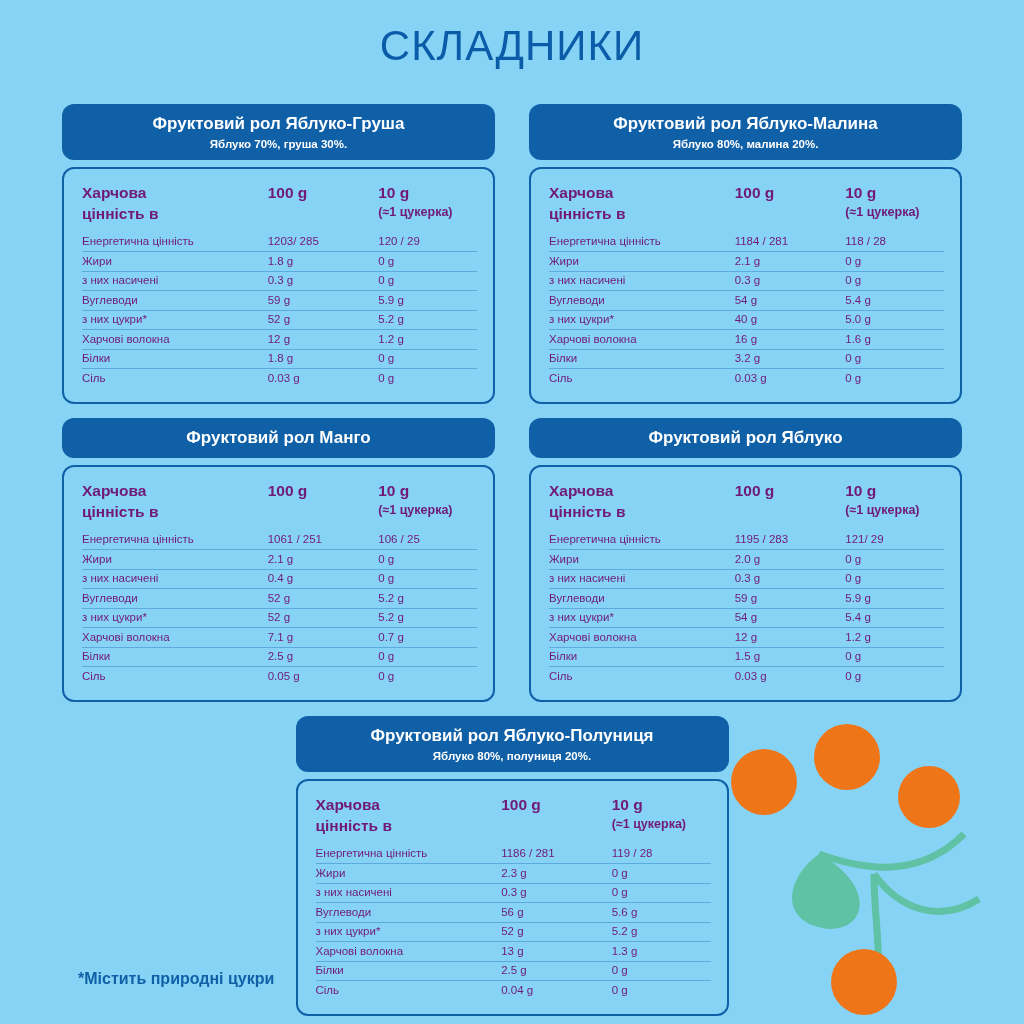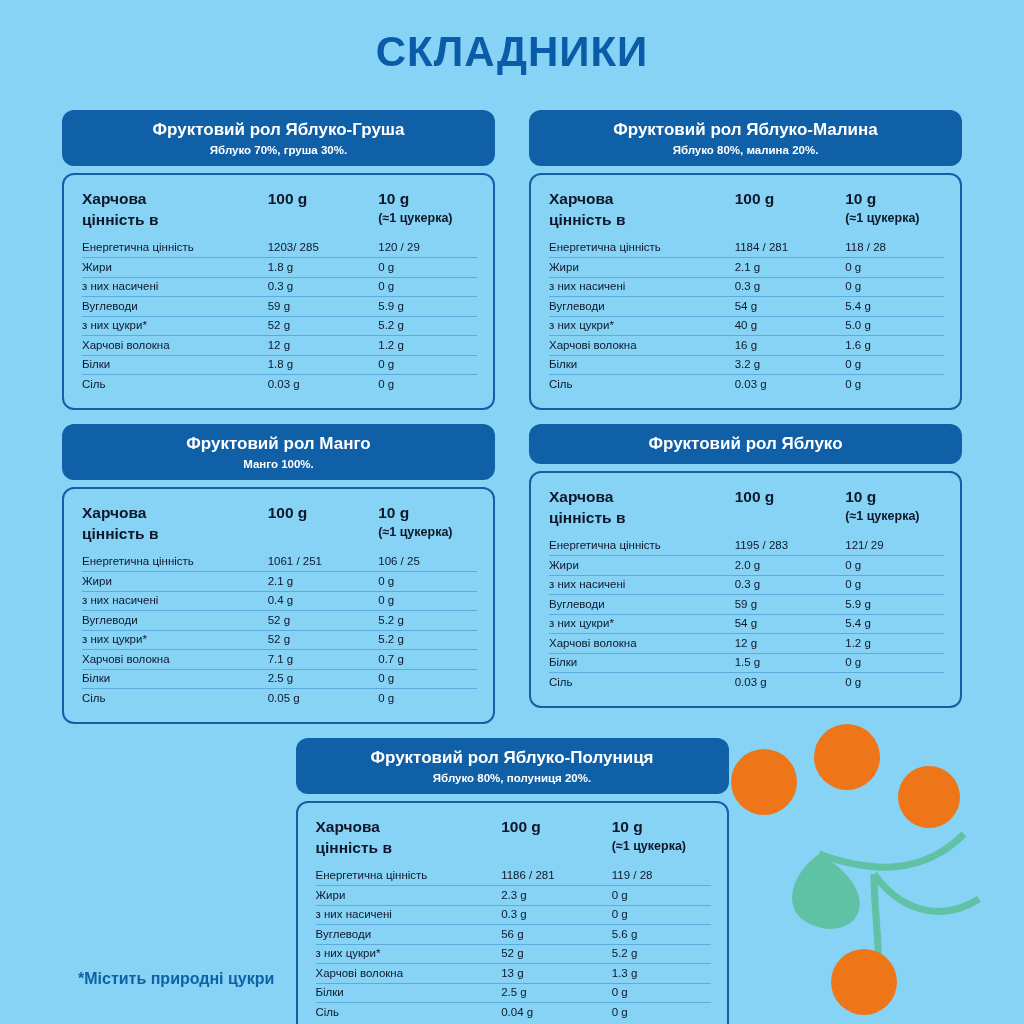--- a/index.html
+++ b/index.html
@@ -8,23 +8,23 @@
     background: #86d3f5;
     font-family: "Liberation Sans", sans-serif;
     overflow: hidden;
   }
   .page { position: relative; width: 1024px; height: 1024px; }
 
   .page-title {
     text-align: center;
     color: #0b5ca8;
     font-size: 42px;
-    font-weight: bold;
+    font-weight: normal;
     letter-spacing: 1px;
-    padding-top: 28px;
+    padding-top: 22px;
   }
 
   .grid {
     position: relative;
     width: 900px;
     margin: 34px auto 0 auto;
     display: flex;
     flex-wrap: wrap;
     gap: 14px 34px;
     z-index: 3;
@@ -41,21 +41,21 @@
     color: #ffffff;
   }
   .card-head .name { font-size: 17px; font-weight: bold; }
   .card-head .sub { font-size: 11.5px; font-weight: bold; margin-top: 4px; }
 
   .card-body {
     margin-top: 7px;
     border: 2.5px solid #1060a8;
     border-radius: 12px;
     padding: 14px 16px 14px 18px;
-    color: #0f172a;
+    color: #701a75;
     background: transparent;
   }
 
   table { width: 100%; border-collapse: collapse; }
   .hdr td {
     font-size: 15.5px; font-weight: bold;
     vertical-align: top; line-height: 1.35;
     padding-bottom: 8px;
   }
   .hdr .sm { font-size: 12.5px; font-weight: bold; display: block; }
@@ -213,21 +213,20 @@
                 <td class="c3">0 g</td>
               </tr>
         </tbody>
           </table>
       </div>
     </div>
 
     <div class="card">
       <div class="card-head">
         <div class="name">Фруктовий рол Манго</div>
-        <div class="sub">Манго 100%.</div>
       </div>
       <div class="card-body">
         <table>
           <tbody>
               <tr class="hdr">
             <td class="c1"><span>Харчова</span><br><span>цінність в</span></td>
             <td class="c2"><span>100 g</span></td>
             <td class="c3"><span>10 g</span><span class="sm">(≈1 цукерка)</span></td>
           </tr>
           <tr class="row">

